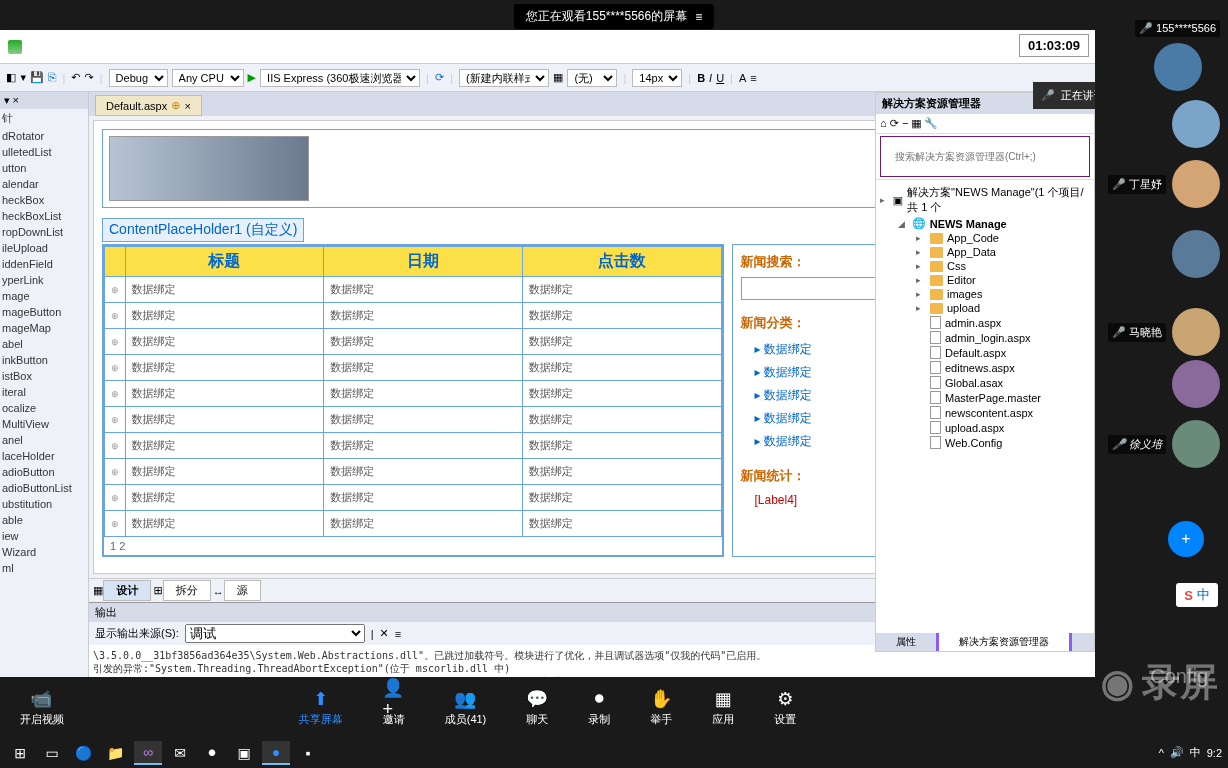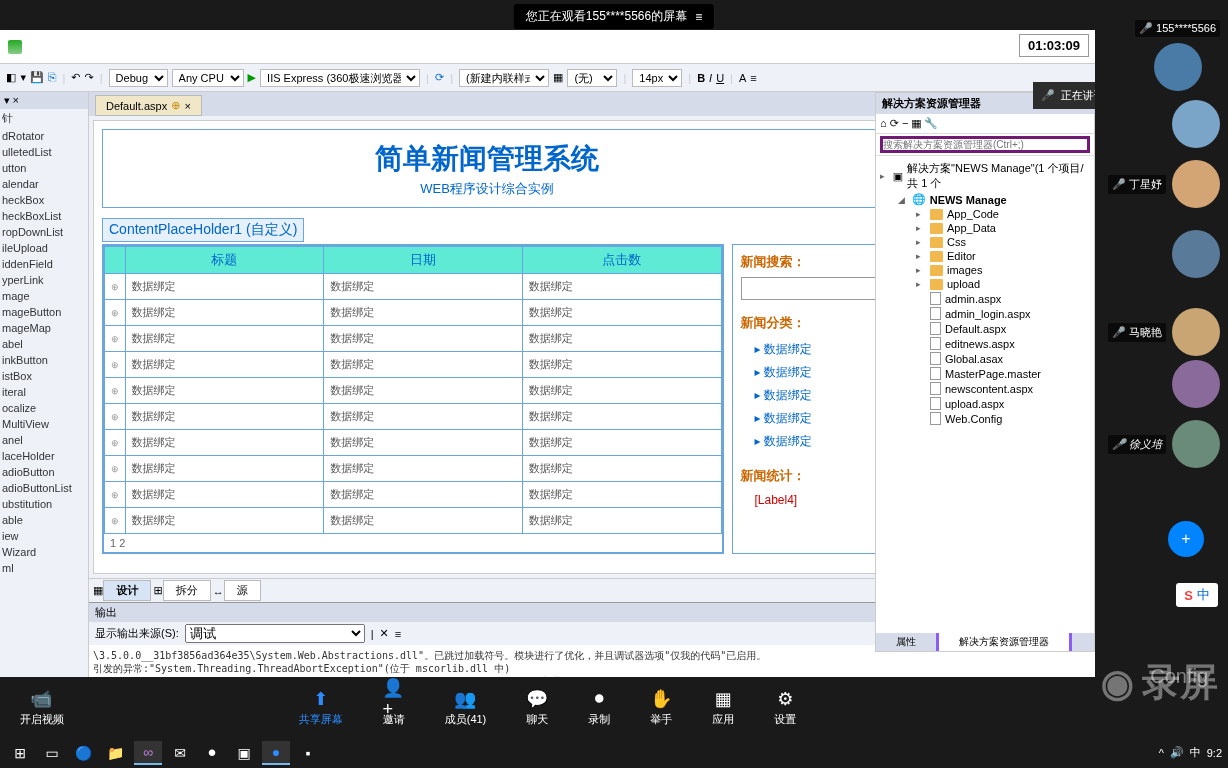--- a/index.html
+++ b/index.html
@@ -23,21 +23,21 @@
 .master-label{position:absolute;top:2px;right:8px;color:#8b5cf6;font-size:10px}
 .page-banner{margin:8px;border:1px solid #6aa5dd;padding:6px;position:relative;background:#fff}
 .banner-inner{display:flex;align-items:center;gap:10px}
 .banner-title{color:#0066cc;font-size:28px;font-weight:bold;text-align:center}
 .banner-sub{color:#0066cc;font-size:13px;text-align:center;margin-top:2px}
 .banner-img{width:200px;height:65px;background:linear-gradient(90deg,#b8c4d4,#6b7a8f);border:1px solid #999;position:relative}
 .content-ph-label{color:#0066cc;font-size:14px;padding:2px 6px;display:inline-block;border:1px solid #6aa5dd;background:#e6f0fb;margin:2px 8px}
 .page-content{display:flex;margin:0 8px 8px;gap:8px}
 .data-table{border:2px solid #6aa5dd;flex:1.3}
 .data-table table{width:100%;border-collapse:collapse}
-.data-table th{background:#5eead4;border:1px solid #6aa5dd;padding:4px;font-size:13px;color:#0066cc;font-weight:normal}
+.data-table th{background:#fde047;border:1px solid #6aa5dd;padding:4px;font-size:16px;color:#0066cc;font-weight:bold}
 .data-table td{border:1px solid #6aa5dd;padding:5px 6px;font-size:11px;color:#555}
 .data-table td.marker{width:18px;text-align:center;color:#999;font-size:9px}
 .pager-row{padding:3px 6px;font-size:11px;color:#666}
 .side-panel{flex:0.7;border:1px solid #6aa5dd;padding:8px}
 .side-section{margin-bottom:14px}
 .side-title{color:#cc6600;font-size:13px;font-weight:bold;margin-bottom:6px}
 .side-input{display:flex;gap:4px}
 .side-input input{flex:1;border:1px solid #999;padding:2px}
 .side-input button{border:1px solid #999;background:#eee;padding:2px 10px;font-size:12px}
 .cat-link{display:block;color:#0066cc;font-size:12px;padding:3px 0 3px 14px}
@@ -48,21 +48,21 @@
 .output-panel{height:135px;border-top:1px solid #999}
 .output-header{background:#d6dbe9;padding:2px 6px;font-size:11px;display:flex;justify-content:space-between;align-items:center}
 .output-toolbar{background:#eef2f8;padding:2px 6px;font-size:11px;display:flex;align-items:center;gap:6px}
 .output-body{background:#fff;padding:4px;font-size:10px;font-family:Consolas,monospace;color:#333;height:88px;overflow:hidden;line-height:1.3}
 .bottom-tabs{background:#d6dbe9;display:flex;font-size:11px}
 .bottom-tab{padding:2px 10px;border-right:1px solid #aaa;cursor:pointer}
 .solution-panel{position:absolute;top:62px;right:0;width:220px;height:560px;background:#fff;border:1px solid #ccc;font-size:11px}
 .sol-header{background:#d6dbe9;padding:3px 6px;font-size:11px;font-weight:bold}
 .sol-toolbar{padding:3px 4px;display:flex;gap:3px;border-bottom:1px solid #ddd}
 .sol-search{padding:2px 4px;border-bottom:1px solid #ddd}
-.sol-search input{width:100%;border:3px solid #701a75;padding:0;font-size:10px}
+.sol-search input{width:100%;border:1px solid #701a75;padding:14px;font-size:10px}
 .sol-tree{padding:4px}
 .tree-item{display:flex;align-items:center;gap:4px;padding:1px 0;cursor:pointer}
 .tree-indent-1{padding-left:18px}
 .tree-indent-2{padding-left:36px}
 .folder-icon{width:13px;height:11px;background:#f0b84d;display:inline-block;border-radius:1px}
 .file-icon{width:11px;height:13px;background:#fff;border:1px solid #999;display:inline-block}
 .chev{color:#666;font-size:9px;width:10px;display:inline-block}
 .sol-bottom-tabs{position:absolute;bottom:0;width:100%;display:flex;background:#d6dbe9;font-size:10px}
 .sol-bottom-tab{padding:2px 20px;border-right:3px solid #8b5cf6}
 .zoom-sidebar{position:absolute;top:0;right:0;width:133px;height:737px;background:#1a1a1a}
@@ -169,24 +169,20 @@
           <span>Default.aspx</span>
           <span style="color:#c80">⊕</span>
           <span>×</span>
         </div>
       </div>
 
       <div class="design-surface">
         <div class="master-label">MasterPage.master</div>
         <div class="page-banner">
           <div class="banner-inner">
-            <div style="flex:1;text-align:center">
-              <div class="banner-title">简单新闻管理系统</div>
-              <div class="banner-sub">WEB程序设计综合实例</div>
-            </div>
             <div class="banner-img"></div>
           </div>
         </div>
         <span class="content-ph-label">ContentPlaceHolder1 (自定义)</span>
         <div class="page-content">
           <div class="data-table">
             <table>
               <tbody>
                   <tr>
                 <th class="marker"></th>

